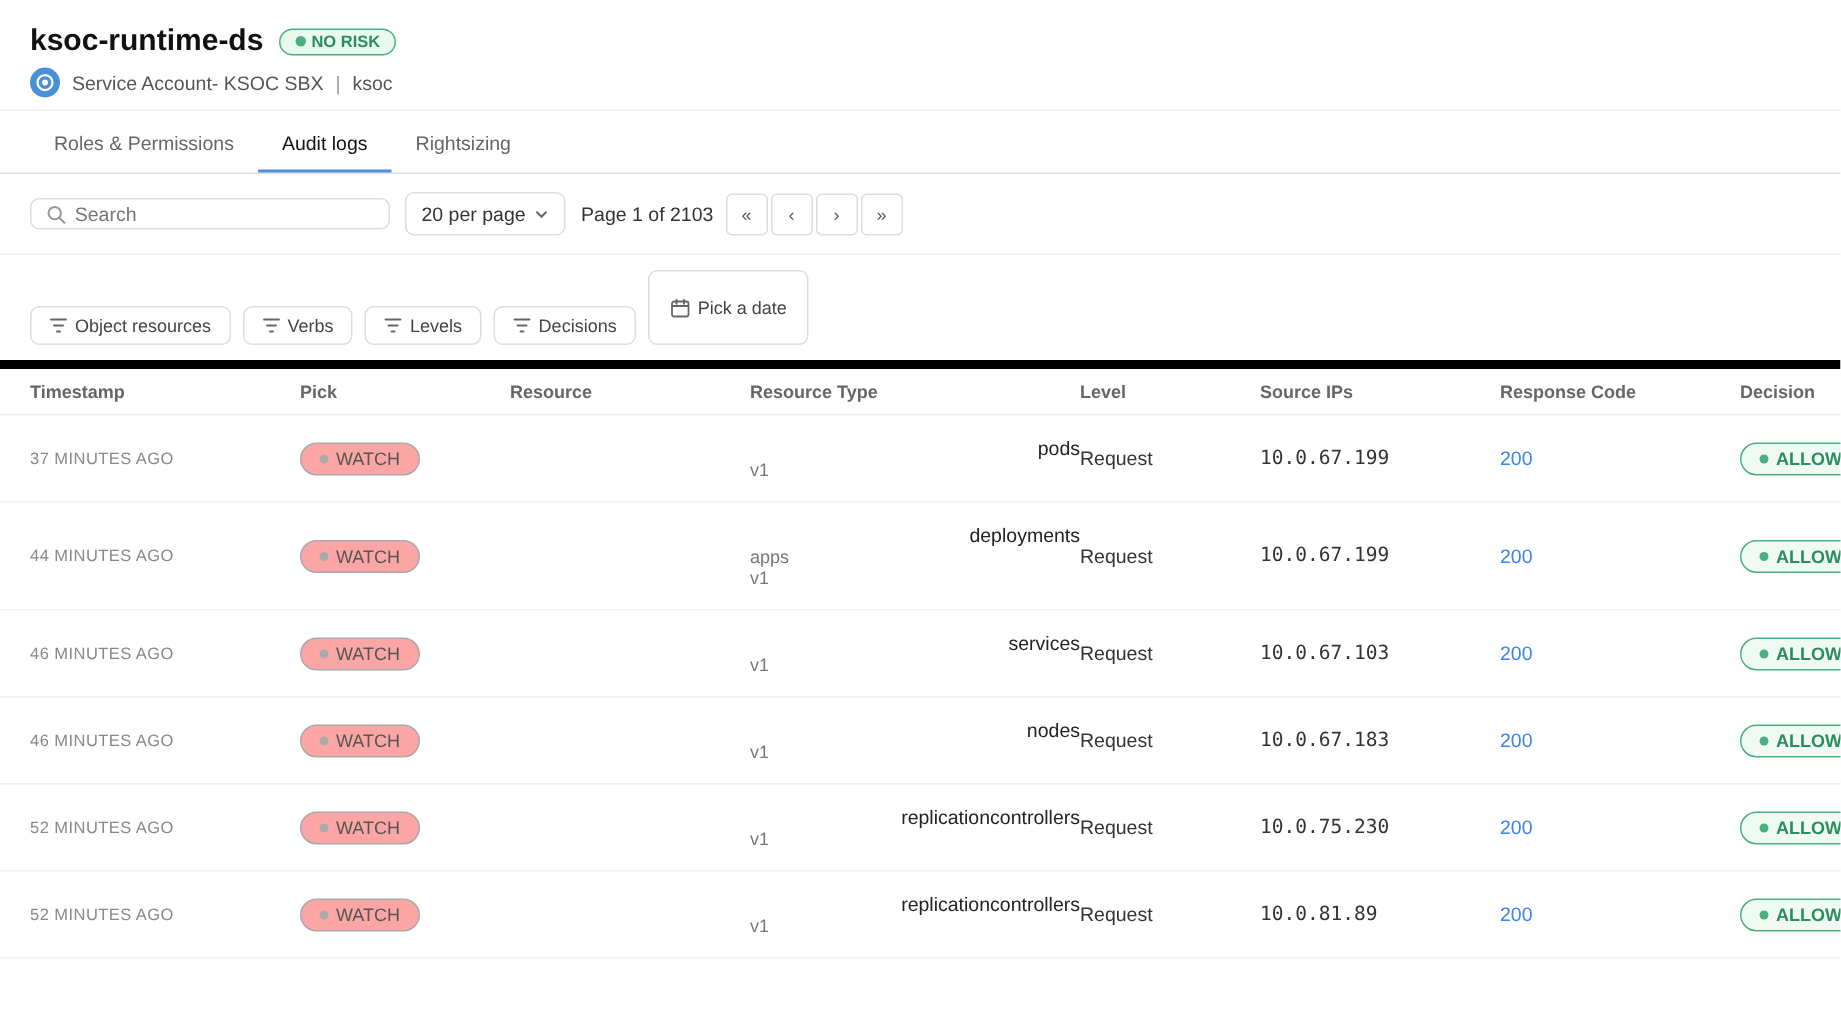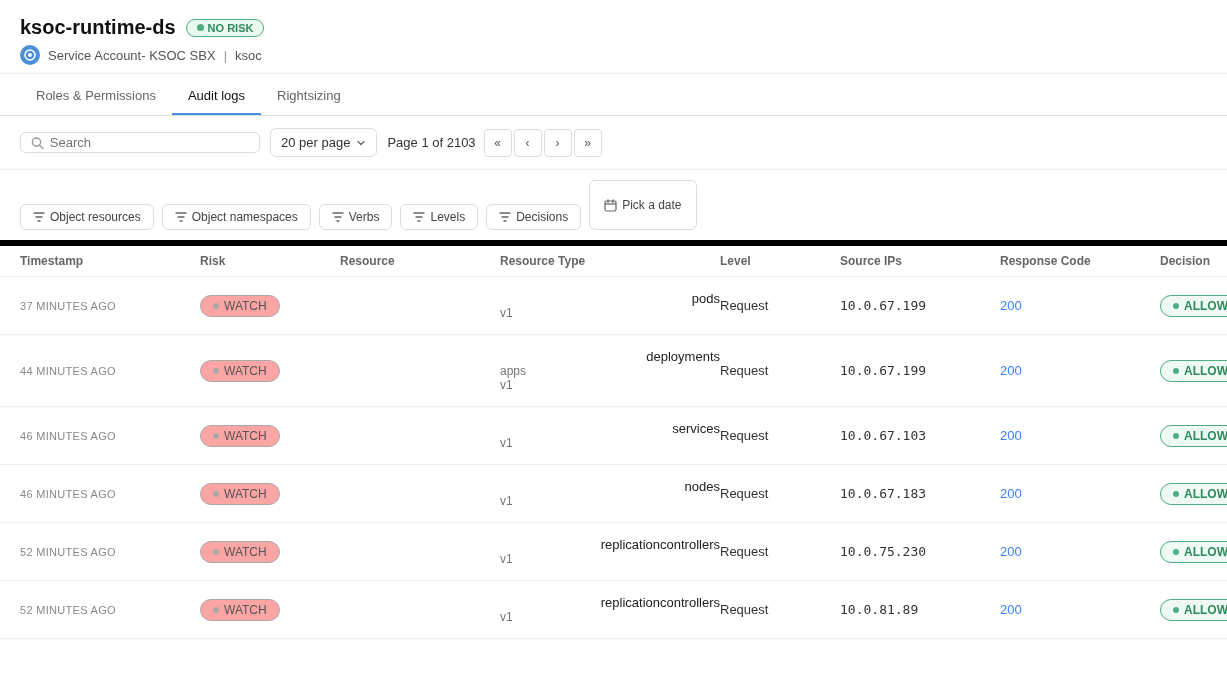--- a/index.html
+++ b/index.html
@@ -116,26 +116,20 @@
   <button class="filter-btn">
     <svg width="12" height="12" viewBox="0 0 12 12" fill="none">
       <path d="M1 2h10M3 6h6M5 10h2" stroke="#666" stroke-width="1.3" stroke-linecap="round"></path>
     </svg>
     <span>Object resources</span>
   </button>
   <button class="filter-btn">
     <svg width="12" height="12" viewBox="0 0 12 12" fill="none">
       <path d="M1 2h10M3 6h6M5 10h2" stroke="#666" stroke-width="1.3" stroke-linecap="round"></path>
     </svg>
-    <span>Object namespaces</span>
-  </button>
-  <button class="filter-btn">
-    <svg width="12" height="12" viewBox="0 0 12 12" fill="none">
-      <path d="M1 2h10M3 6h6M5 10h2" stroke="#666" stroke-width="1.3" stroke-linecap="round"></path>
-    </svg>
     <span>Verbs</span>
   </button>
   <button class="filter-btn">
     <svg width="12" height="12" viewBox="0 0 12 12" fill="none">
       <path d="M1 2h10M3 6h6M5 10h2" stroke="#666" stroke-width="1.3" stroke-linecap="round"></path>
     </svg>
     <span>Levels</span>
   </button>
   <button class="filter-btn">
     <svg width="12" height="12" viewBox="0 0 12 12" fill="none">
@@ -149,21 +143,21 @@
       <line x1="1" y1="5" x2="12" y2="5" stroke="#666" stroke-width="1.2"></line>
       <line x1="4" y1="1" x2="4" y2="3.5" stroke="#666" stroke-width="1.3" stroke-linecap="round"></line>
       <line x1="9" y1="1" x2="9" y2="3.5" stroke="#666" stroke-width="1.3" stroke-linecap="round"></line>
     </svg>
     <span>Pick a date</span>
   </button>
 </div>
 
 <div class="table-header">
   <div class="th">Timestamp</div>
-  <div class="th">Risk</div>
+  <div class="th">Pick</div>
   <div class="th">Resource</div>
   <div class="th">Resource Type</div>
   <div class="th">Level</div>
   <div class="th">Source IPs</div>
   <div class="th">Response Code</div>
   <div class="th">Decision</div>
 </div>
 
 <div class="table-body" id="table-body">
 <div class="table-row">

